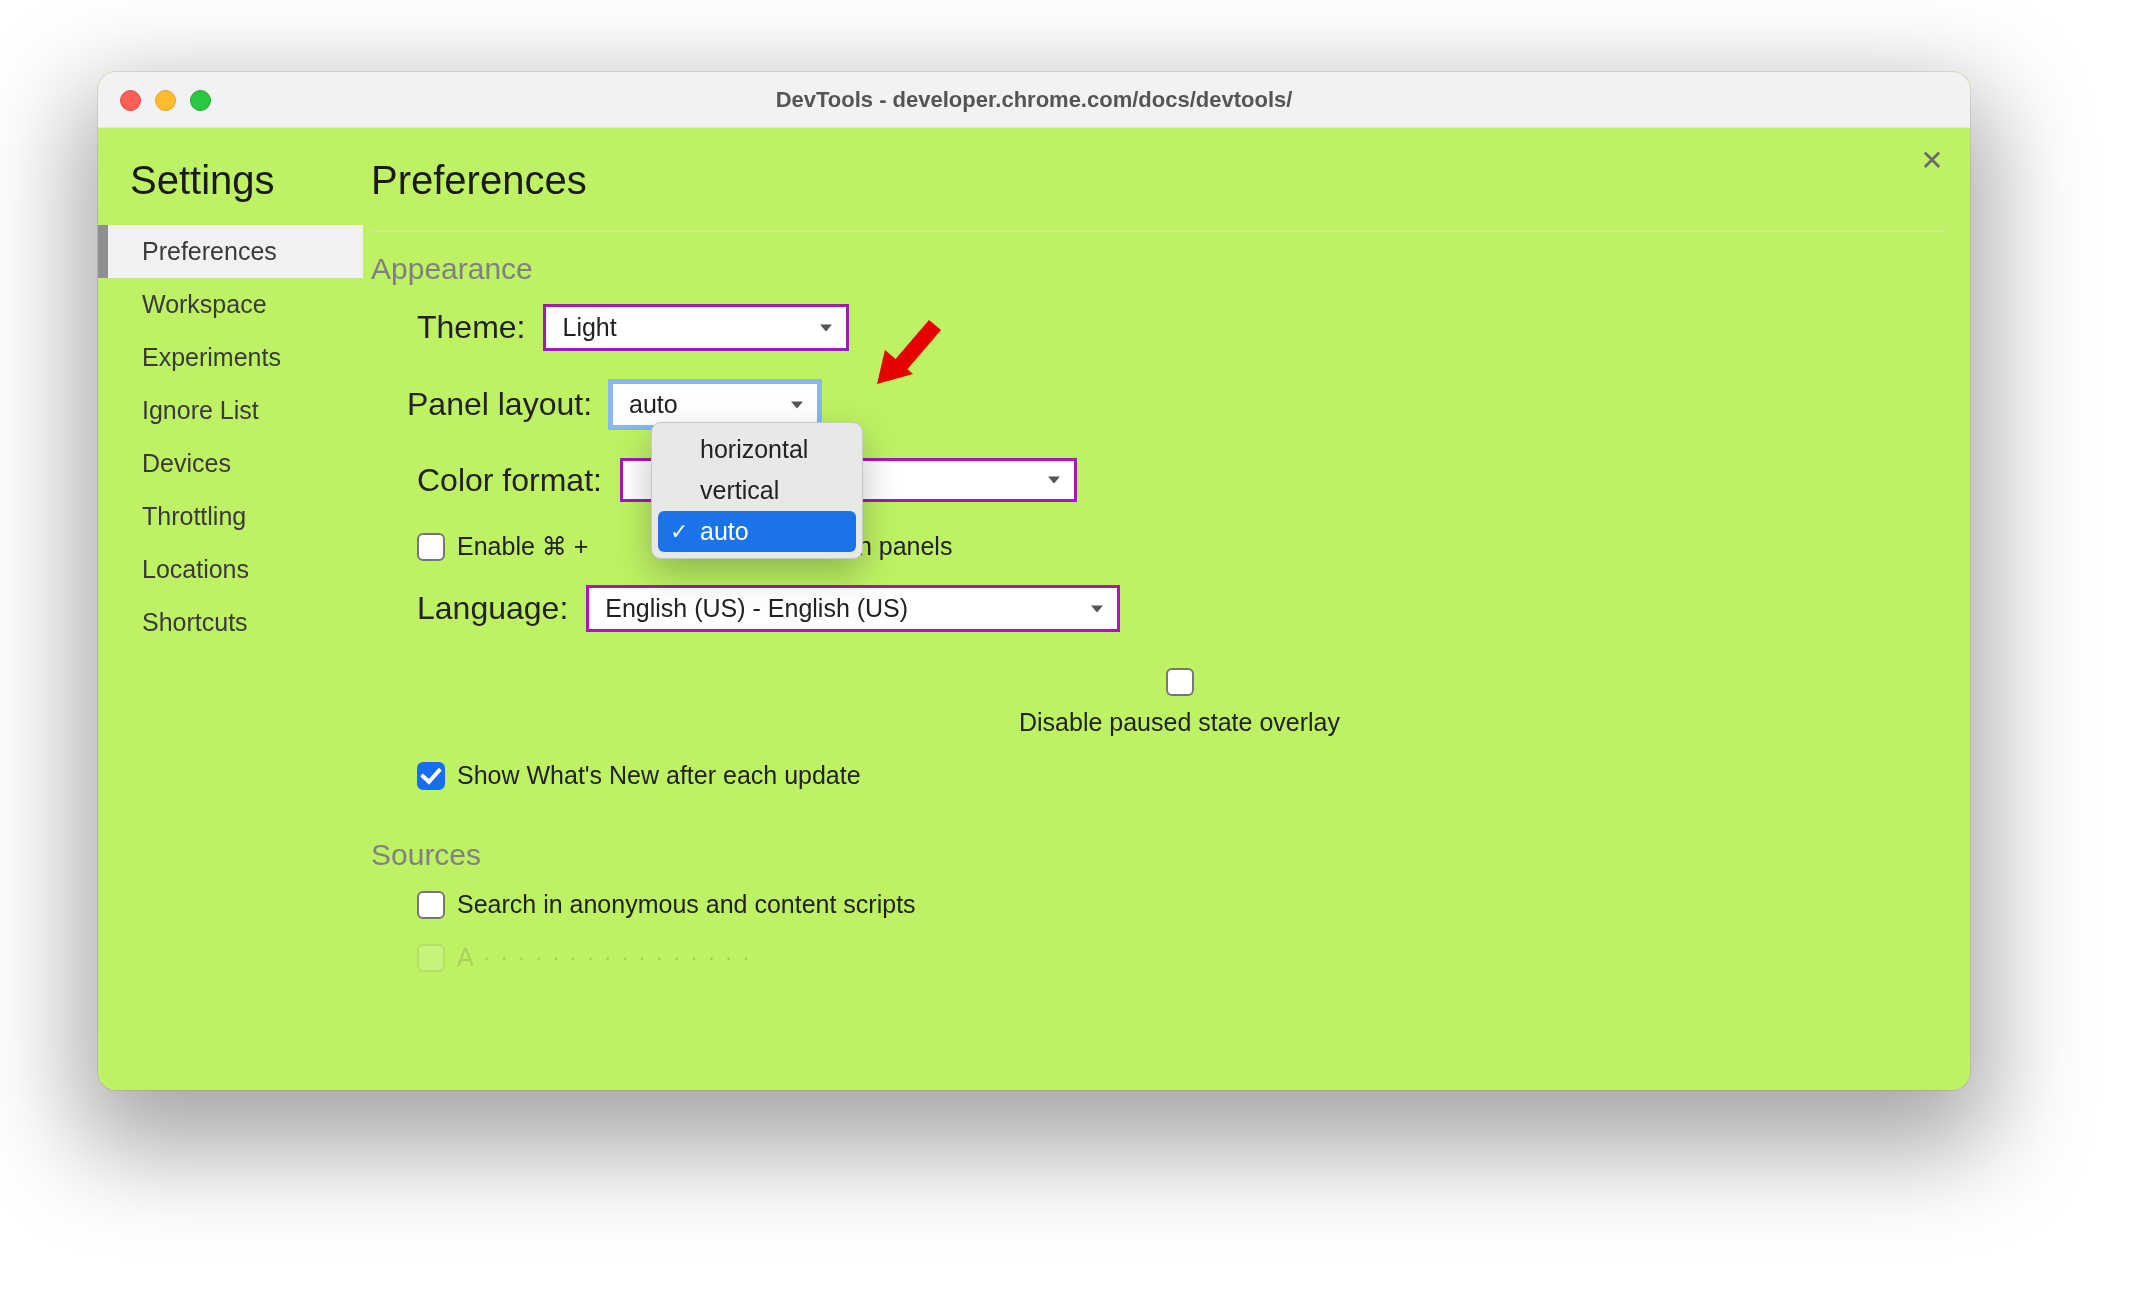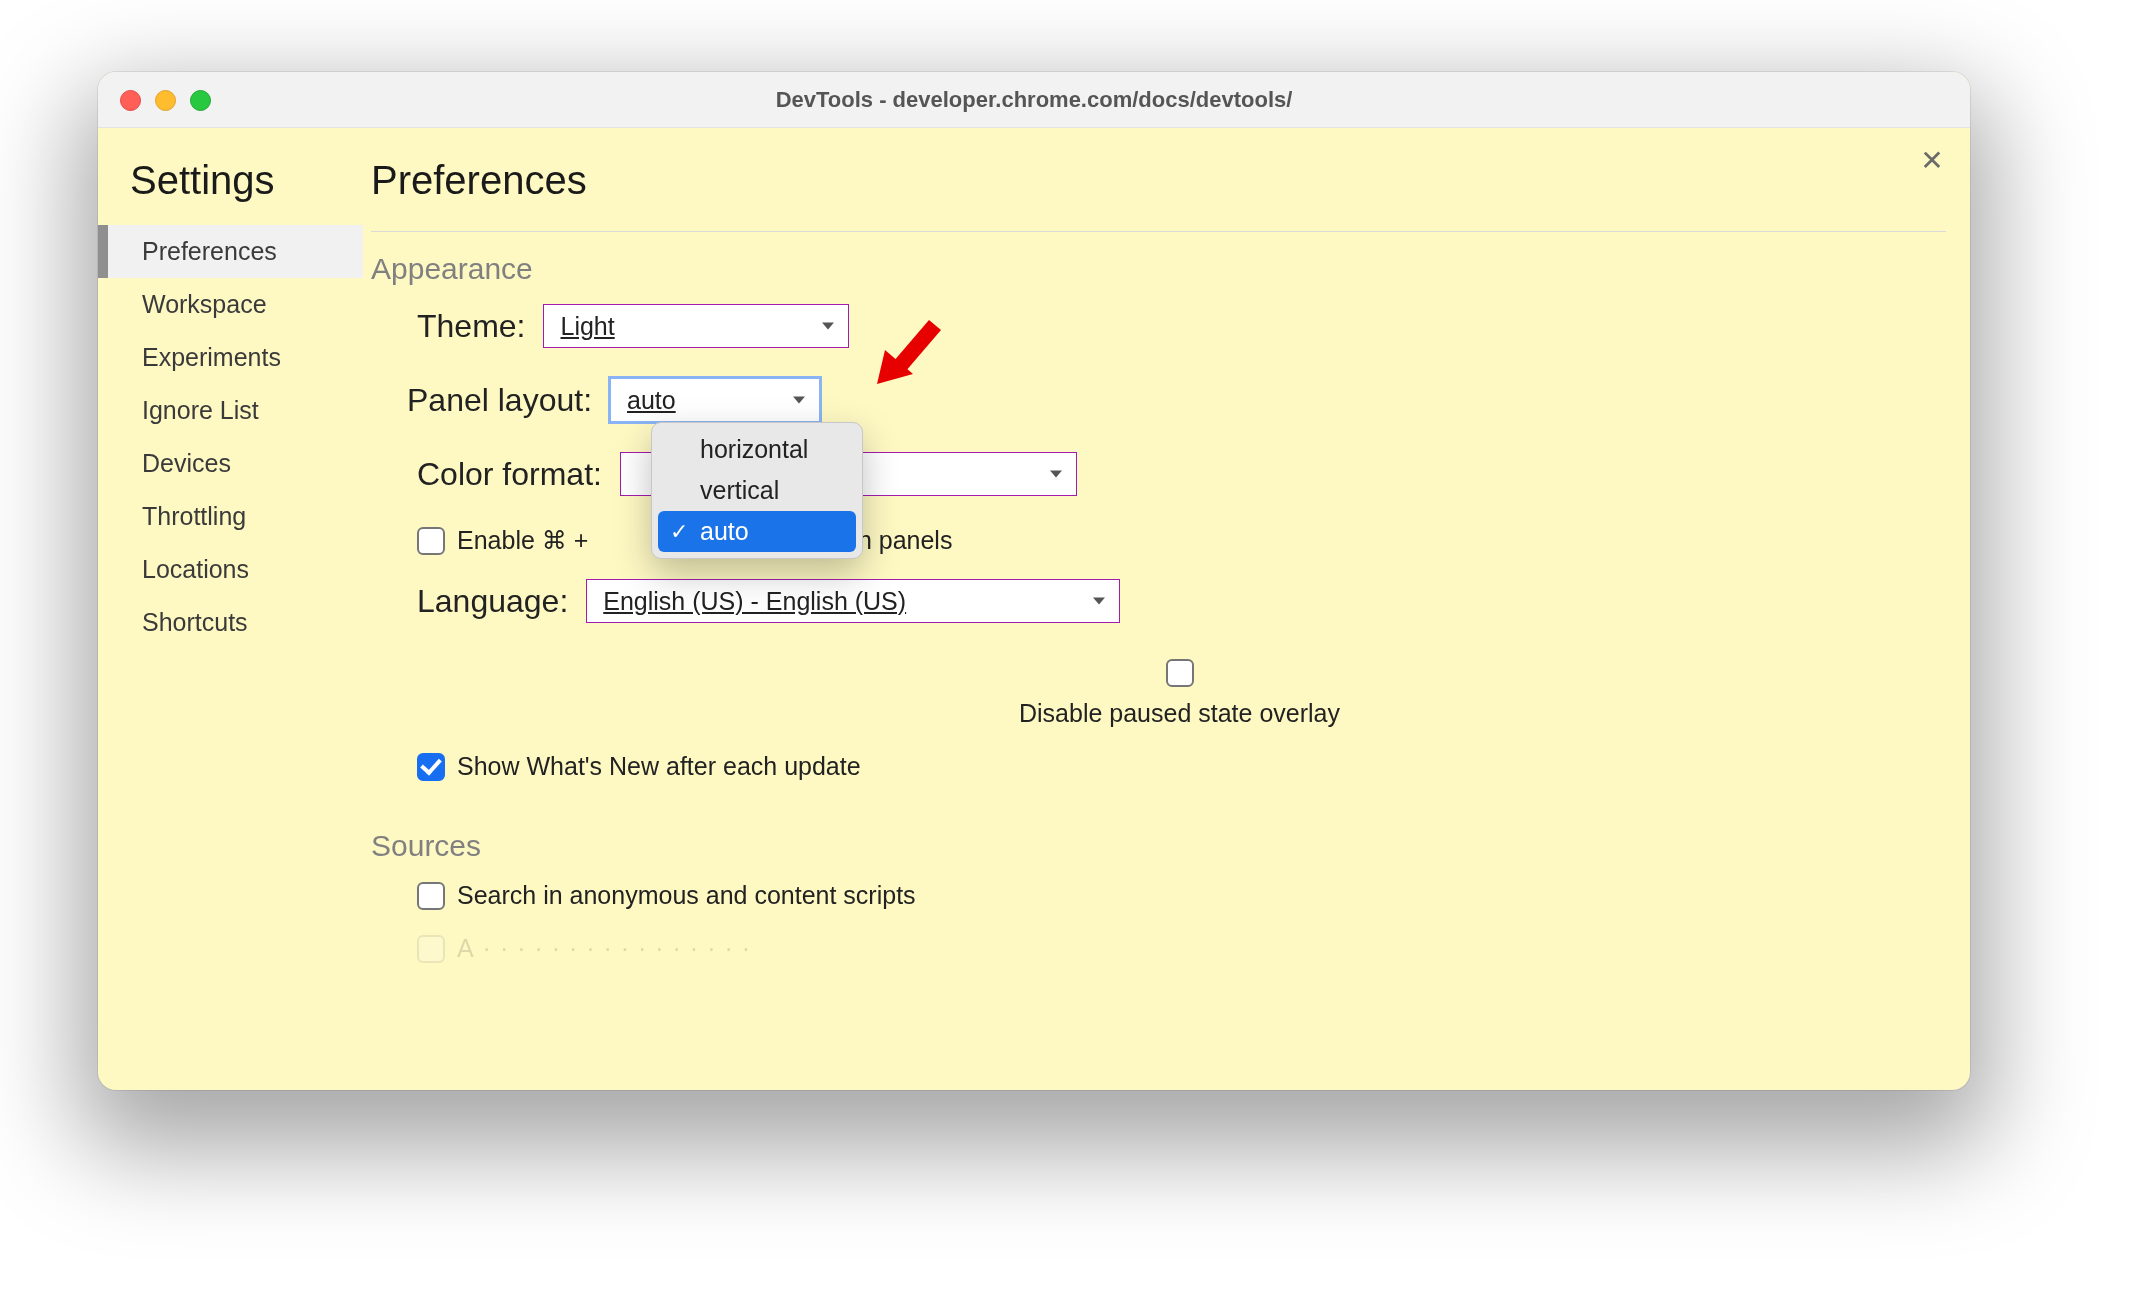--- a/index.html
+++ b/index.html
@@ -6,21 +6,21 @@
   html, body {
     margin: 0; padding: 0;
     width: 2144px; height: 1306px;
     font-family: -apple-system, BlinkMacSystemFont, "Helvetica Neue", Arial, sans-serif;
     background: transparent;
   }
   .window {
     position: absolute;
     left: 98px; top: 72px;
     width: 1872px; height: 1018px;
-    background: #fef9c3;
+    background: #bef264;
     border-radius: 18px;
     box-shadow: 0 40px 100px 20px rgba(0,0,0,0.35), 0 0 0 1px rgba(0,0,0,0.08);
     overflow: hidden;
   }
   .titlebar {
     height: 56px;
     background: #f2f2f2;
     border-bottom: 1px solid #e3e3e3;
     position: relative;
     display: flex;
@@ -109,31 +109,30 @@
   }
   .row {
     display: flex;
     align-items: center;
     margin: 0 0 30px 46px;
     gap: 18px;
   }
   .row label.lbl { font-size: 32px; color: #222; }
 
   .select {
-    border: 1px solid #a21caf;
+    border: 3px solid #a21caf;
     background: #fff;
     font-size: 25px;
     color: #222;
     padding: 6px 48px 6px 16px;
     position: relative;
     display: inline-flex;
     align-items: center;
     min-height: 44px;
     cursor: pointer;
-    text-decoration: underline;
   }
   .select.focused {
     outline: 3px solid #8ab4f5;
     outline-offset: -1px;
     border-color: #8ab4f5;
   }
   .select .caret {
     position: absolute;
     right: 14px; top: 50%;
     transform: translateY(-50%);

